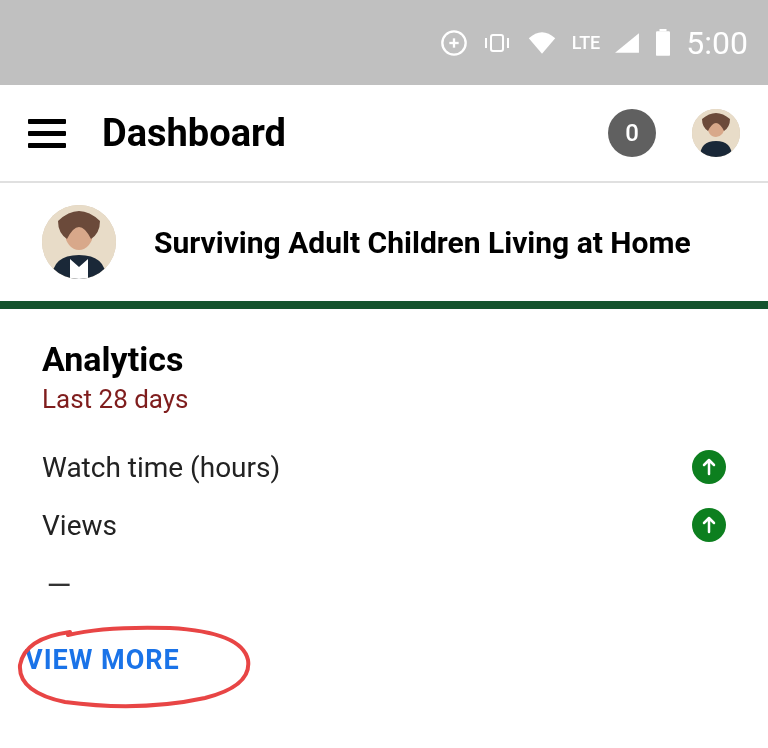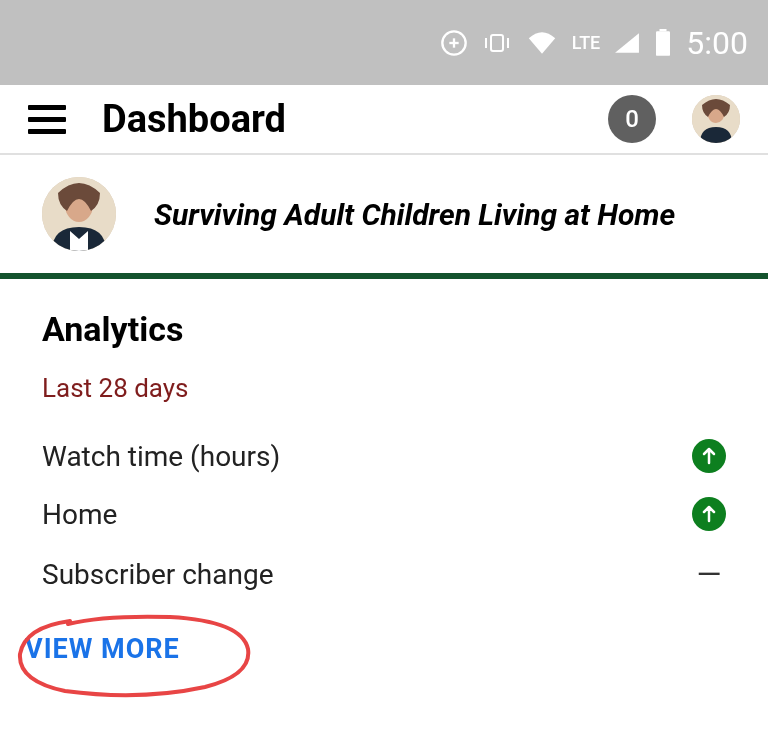--- a/index.html
+++ b/index.html
@@ -28,21 +28,21 @@
       color: #fff;
       display: flex;
       align-items: center;
     }
     .status-time {
       color: #fff;
       font-size: 32px;
       font-weight: 400;
     }
     .app-header {
-      height: 70px;
+      height: 98px;
       display: flex;
       align-items: center;
       padding: 0 28px;
       border-bottom: 2px solid #e0e0e0;
       gap: 36px;
     }
     .hamburger {
       display: flex;
       flex-direction: column;
       gap: 7px;
@@ -91,34 +91,33 @@
     .avatar svg, .avatar-large svg {
       position: absolute;
       width: 100%;
       height: 100%;
     }
     .video-row {
       display: flex;
       align-items: center;
       padding: 22px 42px;
       gap: 38px;
-      border-bottom: 6px solid #14532d;
-      font-style: italic;
+      border-bottom: 8px solid #14532d;
     }
     .video-title {
       font-size: 30px;
       font-weight: 700;
     }
     .analytics-section {
       padding: 30px 42px 0 42px;
     }
     .analytics-title {
       font-size: 34px;
       font-weight: 700;
-      margin-bottom: 24px;
+      margin-bottom: 5px;
     }
     .analytics-subtitle {
       font-size: 26px;
       color: #7f1d1d;
       margin-bottom: 24px;
     }
     .metric-row {
       display: flex;
       align-items: center;
       padding: 12px 0;
@@ -243,30 +242,29 @@
   <div class="metric-row">
     <div class="metric-label">Watch time (hours)</div>
     <div class="trend-icon trend-up">
       <svg width="18" height="18" viewBox="0 0 18 18">
           <path d="M9 2 L9 16 M9 2 L4 7 M9 2 L14 7" stroke="#fff" stroke-width="2.5" fill="none" stroke-linecap="round"></path>
         </svg>
     </div>
   </div>
 
   <div class="metric-row">
-    <div class="metric-label">Home</div>
+    <div class="metric-label">Views</div>
     <div class="trend-icon trend-up">
       <svg width="18" height="18" viewBox="0 0 18 18">
           <path d="M9 2 L9 16 M9 2 L4 7 M9 2 L14 7" stroke="#fff" stroke-width="2.5" fill="none" stroke-linecap="round"></path>
         </svg>
     </div>
   </div>
 
   <div class="metric-row">
-    <div class="metric-label">Subscriber change</div>
     <div class="trend-none">—</div>
   </div>
 </div>
 
 <div class="view-more-container">
   <svg class="circle-annotation" viewBox="0 0 250 90">
     <path d="M 60 12 Q 15 18 10 45 Q 8 72 55 82 Q 130 92 195 78 Q 242 66 238 40 Q 232 12 160 8 Q 95 6 58 15" fill="none" stroke="#e84545" stroke-width="4" stroke-linecap="round"></path>
   </svg>
   <span class="view-more">VIEW MORE</span>
 </div>

